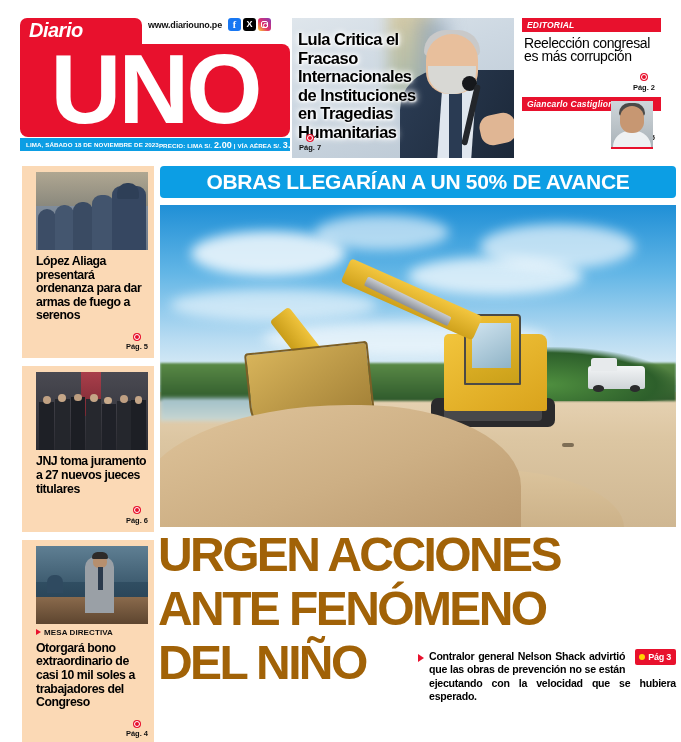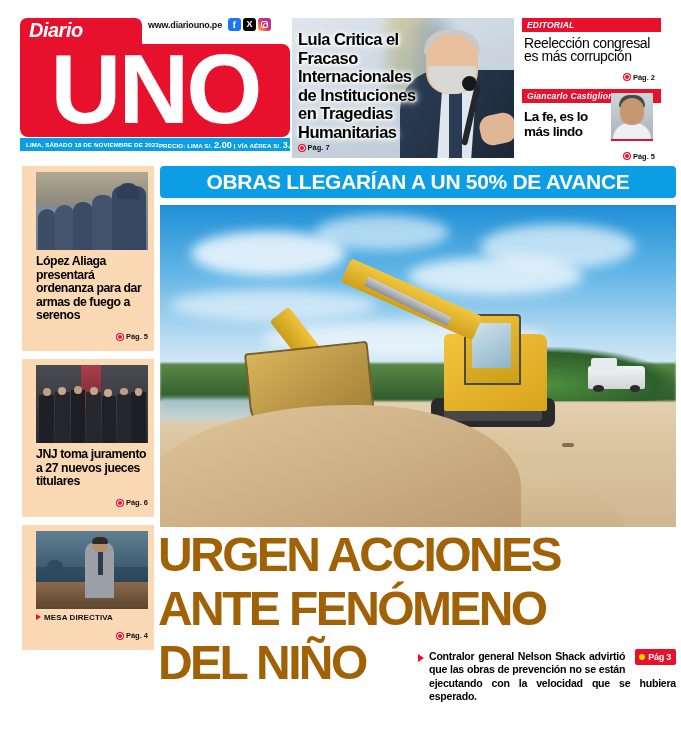--- a/index.html
+++ b/index.html
@@ -93,21 +93,21 @@
     background:#23262b; transform:rotate(13deg); border-radius:3px; }
   .lula-mich { position:absolute; left:170px; top:58px; width:15px; height:15px;
     background:#16181c; border-radius:50%; }
   .lula-txt {
     position:absolute; left:6px; top:12px; width:160px;
     color:#000; font-weight:bold; font-size:16.5px; line-height:18.6px;
     letter-spacing:-0.5px;
     text-shadow:0 0 4px #fff, 0 0 7px #fff, 0 0 10px #fff, 1px 1px 2px #fff;
   }
   .pag { display:inline-flex; align-items:center; gap:2.5px;
-         font-size:7.5px; font-weight:bold; color:#111; }
+         font-size:7.5px; font-weight:bold; color:#111;flex-direction:column; }
   .pag .dot { width:6px; height:6px; border-radius:50%;
               background:#e8112d; border:1.4px solid #fff;
               box-shadow:0 0 0 1px #e8112d; display:inline-block; }
   .lula-pag { position:absolute; left:7px; bottom:6px; }
 
   
   .edcol { position:absolute; left:522px; top:0; width:139px; height:140px; }
   .ed-label {
     background:#e8112d; color:#fff; font-weight:bold; font-style:italic;
     font-size:8.5px; padding:2px 0 2px 5px; letter-spacing:0.2px;
@@ -361,24 +361,20 @@
         </span>
       </div>
 
       <div class="gc-box">
         <div class="ed-label">Giancarlo Castiglione</div>
         <div class="gc-photo">
           <div class="gc-body"></div>
           <div class="gc-hair"></div>
           <div class="gc-head"></div>
         </div>
-        <div class="gc-title">
-          <div>La fe, es lo</div>
-          <div>más lindo</div>
-        </div>
         <div class="gc-pag">
           <span class="pag">
             <span class="dot"></span>
             <span>Pág. 5</span>
           </span>
         </div>
       </div>
     </div>
   </div>
 
@@ -441,20 +437,21 @@
         <div style="position:absolute;left:44%;top:14%;width:26%;height:72%;background:#9aa0a6;border-radius:10px 10px 0 0;"></div>
         <div style="position:absolute;left:51%;top:10%;width:12%;height:18%;background:#b68f6e;border-radius:50% 50% 40% 40%;"></div>
         <div style="position:absolute;left:50%;top:8%;width:14%;height:9%;background:#2e2b29;border-radius:7px 7px 2px 2px;"></div>
         <div style="position:absolute;left:55%;top:27%;width:5%;height:30%;background:#2b3a4c;"></div>
         <div style="position:absolute;left:10%;top:38%;width:14%;height:22%;background:#2f4a60;border-radius:7px 7px 0 0;"></div>
       </div>
       <div class="side-kicker">
         <span class="tri"></span>
         <span>MESA DIRECTIVA</span>
       </div>
+      <div class="side-title">Otorgará bono extraordinario de casi 10 mil soles a trabajadores del Congreso</div>
       <div class="side-pag">
         <span class="pag">
           <span class="dot"></span>
           <span>Pág. 4</span>
         </span>
       </div>
     </div>
   </div>
 
   <div class="mainphoto">

